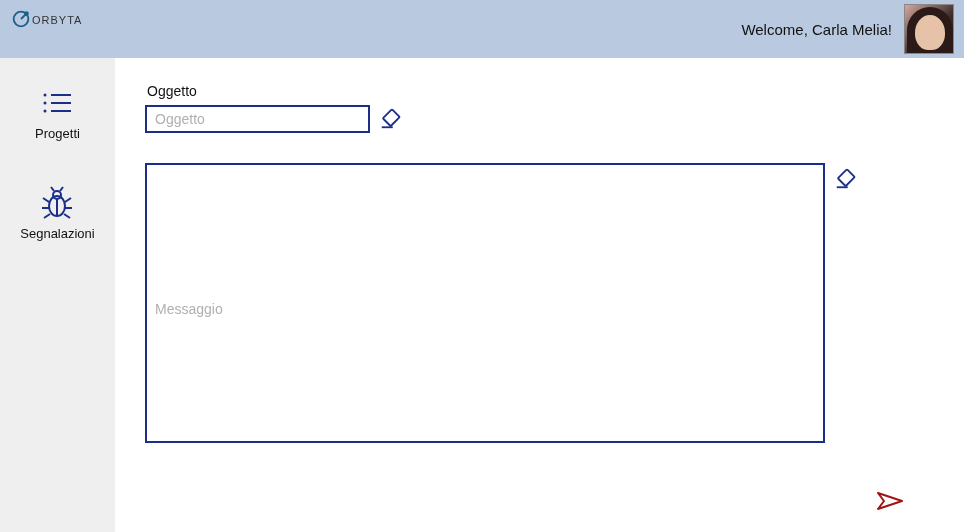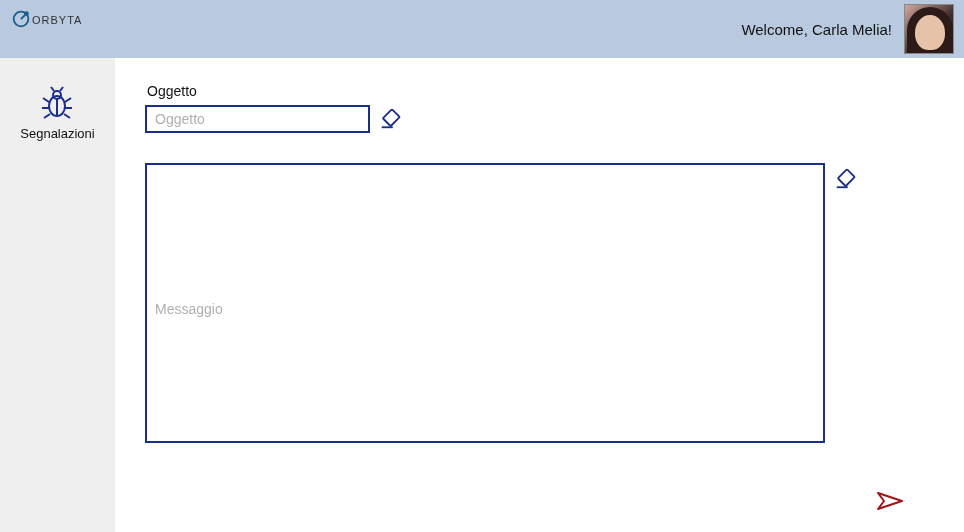--- a/index.html
+++ b/index.html
@@ -224,20 +224,33 @@
     <div class="logo-text">ORBYTA</div>
   </div>
   <div class="welcome">Welcome, Carla Melia!</div>
   <div class="avatar">
     <div class="avatar-hair"></div>
     <div class="avatar-face"></div>
   </div>
 </div>
 
 <div class="sidebar">
+  <div class="sidebar-item">
+    <div class="sidebar-item-icon">
+      <svg viewBox="0 0 34 28" width="34" height="28">
+        <circle cx="4" cy="6" r="1.5" fill="#1b2e8a"></circle>
+        <line x1="10" y1="6" x2="30" y2="6" stroke="#1b2e8a" stroke-width="2"></line>
+        <circle cx="4" cy="14" r="1.5" fill="#1b2e8a"></circle>
+        <line x1="10" y1="14" x2="30" y2="14" stroke="#1b2e8a" stroke-width="2"></line>
+        <circle cx="4" cy="22" r="1.5" fill="#1b2e8a"></circle>
+        <line x1="10" y1="22" x2="30" y2="22" stroke="#1b2e8a" stroke-width="2"></line>
+      </svg>
+    </div>
+    <div class="sidebar-item-label">Progetti</div>
+  </div>
   <div class="sidebar-item">
     <div class="sidebar-item-icon">
       <svg viewBox="0 0 34 34" width="34" height="34">
         <ellipse cx="17" cy="20" rx="8" ry="10" fill="none" stroke="#1b2e8a" stroke-width="2"></ellipse>
         <circle cx="17" cy="9" r="4" fill="none" stroke="#1b2e8a" stroke-width="2"></circle>
         <line x1="9" y1="16" x2="3" y2="12" stroke="#1b2e8a" stroke-width="2"></line>
         <line x1="25" y1="16" x2="31" y2="12" stroke="#1b2e8a" stroke-width="2"></line>
         <line x1="9" y1="22" x2="2" y2="22" stroke="#1b2e8a" stroke-width="2"></line>
         <line x1="25" y1="22" x2="32" y2="22" stroke="#1b2e8a" stroke-width="2"></line>
         <line x1="10" y1="28" x2="4" y2="32" stroke="#1b2e8a" stroke-width="2"></line>

